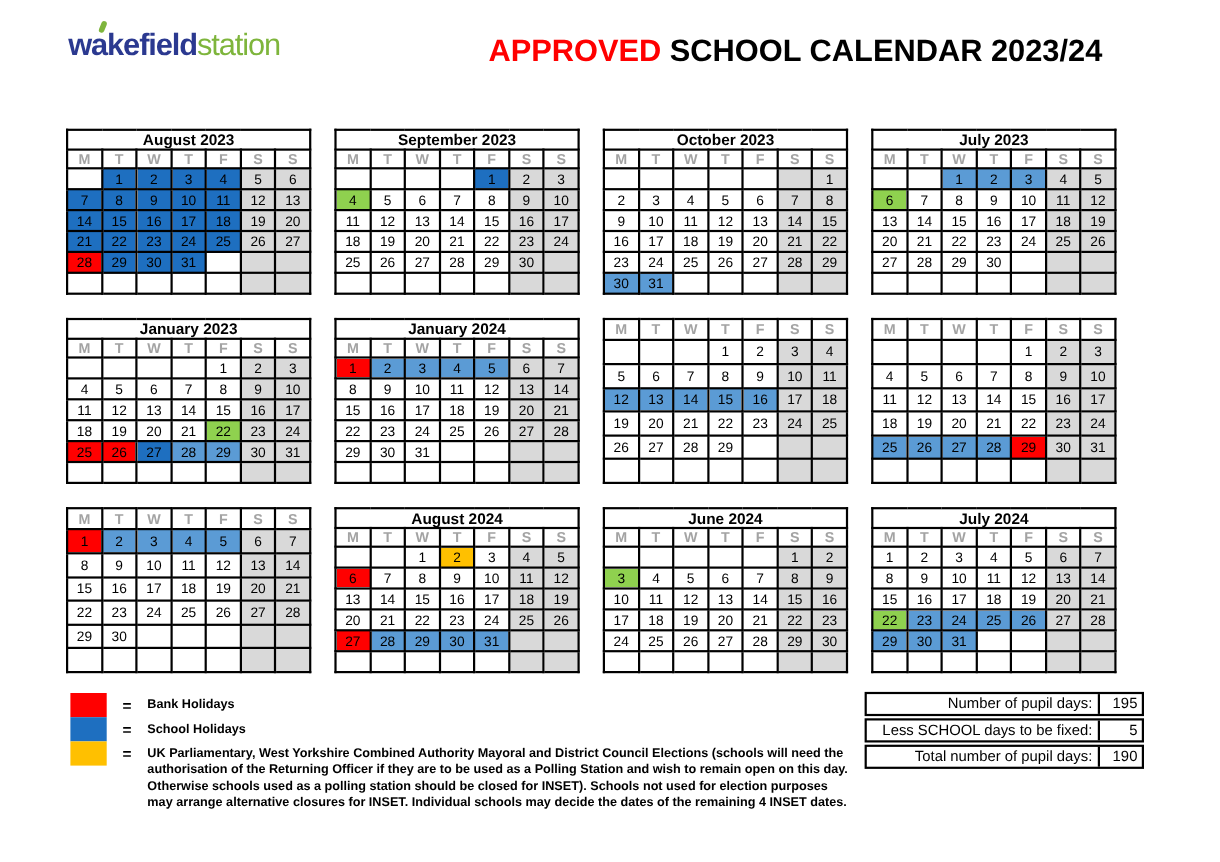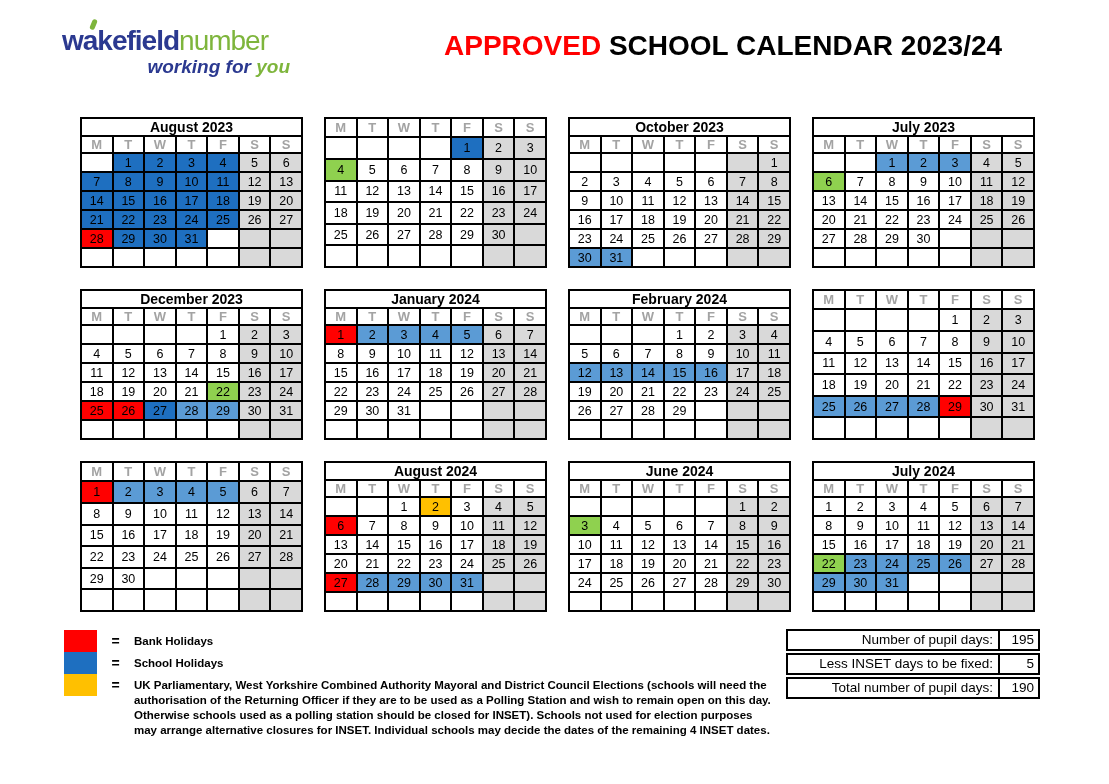--- a/index.html
+++ b/index.html
@@ -15,21 +15,21 @@
   .logo-council { color: #7EB53C; font-weight: 500; }
   .logo-tick { position: absolute; left: 29px; top: -7px; width: 5px; height: 11px;
     background: #7EB53C; border-radius: 3px; transform: rotate(22deg); }
   .logo-tagline { text-align: right; font-style: italic; font-size: 19px; line-height: 22px;
     margin-top: 0px; color: #2B3990; font-weight: 600; letter-spacing: 0px; padding-right: 2px;}
   .logo-tagline .you { color: #7EB53C; }
   .title { position: absolute; left: 444px; top: 30px; font-size: 28px; font-weight: bold;
     color: #000; white-space: nowrap; }
   .title .approved { color: #FF0000; }
   
-  .months { position: absolute; left: 80px; top: 117px; display: grid;
+  .months { position: absolute; left: 60px; top: 117px; display: grid;
     grid-template-columns: repeat(4, 223px); column-gap: 27px; row-gap: 17px; gap: 21px; }
   table.month { border-collapse: collapse; width: 223px; table-layout: fixed; }
   table.month th, table.month td { border: 2px solid #000; text-align: center; padding: 0; overflow: hidden; }
   table.month th.m-title { font-size: 14px; font-weight: bold; height: 18px; background: #fff; }
   table.month th.dow { color: #A3A3A3; font-size: 13px; font-weight: bold; height: 15px; background: #fff; }
   table.month td.day { height: 19px; font-size: 12.5px; color: #000; background: #fff; }
   
   .legend { position: absolute; left: 64px; top: 630px; width: 712px; }
   .legend-row { display: flex; align-items: flex-start; }
   .swatch { width: 33px; height: 22px; flex: 0 0 33px; }
@@ -41,23 +41,22 @@
   .sum-label { flex: 1; text-align: right; padding: 1px 5px 2px 0; border-right: 2px solid #000; }
   .sum-value { width: 38px; text-align: right; padding: 1px 4px 2px 0; }
 </style>
 </head>
 <body>
 
 <div class="page">
 
   <div class="logo">
     <div class="logo-main">
-      <span class="logo-tick"></span><span class="logo-wakefield">wakefield</span><span class="logo-council">number</span>
+      <span class="logo-tick"></span><span class="logo-wakefield">wakefield</span><span class="logo-council">station</span>
     </div>
-    <div class="logo-tagline"><span>working for </span><span class="you">you</span></div>
   </div>
 
   <div class="title">
     <span class="approved">APPROVED</span><span> SCHOOL CALENDAR 2023/24</span>
   </div>
 
   <div class="months">
       <table class="month">
         <tbody>
           <tr>
@@ -124,20 +123,23 @@
             <td class="day"></td>
             <td class="day"></td>
             <td class="day" style="background: rgb(217, 217, 217);"></td>
             <td class="day" style="background: rgb(217, 217, 217);"></td>
           </tr>
         </tbody>
       </table>
       <table class="month">
         <tbody>
           <tr>
+            <th colspan="7" class="m-title">September 2023</th>
+          </tr>
+          <tr>
             <th class="dow">M</th>
             <th class="dow">T</th>
             <th class="dow">W</th>
             <th class="dow">T</th>
             <th class="dow">F</th>
             <th class="dow">S</th>
             <th class="dow">S</th>
           </tr>
           <tr>
             <td class="day"></td>
@@ -331,21 +333,21 @@
             <td class="day"></td>
             <td class="day"></td>
             <td class="day" style="background: rgb(217, 217, 217);"></td>
             <td class="day" style="background: rgb(217, 217, 217);"></td>
           </tr>
         </tbody>
       </table>
       <table class="month">
         <tbody>
           <tr>
-            <th colspan="7" class="m-title">December 2023</th>
+            <th colspan="7" class="m-title">January 2023</th>
           </tr>
           <tr>
             <th class="dow">M</th>
             <th class="dow">T</th>
             <th class="dow">W</th>
             <th class="dow">T</th>
             <th class="dow">F</th>
             <th class="dow">S</th>
             <th class="dow">S</th>
           </tr>
@@ -470,23 +472,20 @@
             <td class="day"></td>
             <td class="day"></td>
             <td class="day"></td>
             <td class="day" style="background: rgb(217, 217, 217);"></td>
             <td class="day" style="background: rgb(217, 217, 217);"></td>
           </tr>
         </tbody>
       </table>
       <table class="month">
         <tbody>
-          <tr>
-            <th colspan="7" class="m-title">February 2024</th>
-          </tr>
           <tr>
             <th class="dow">M</th>
             <th class="dow">T</th>
             <th class="dow">W</th>
             <th class="dow">T</th>
             <th class="dow">F</th>
             <th class="dow">S</th>
             <th class="dow">S</th>
           </tr>
           <tr>
@@ -908,21 +907,21 @@
         <div class="legend-label">UK Parliamentary, West Yorkshire Combined Authority Mayoral and District Council Elections (schools will need the authorisation of the Returning Officer if they are to be used as a Polling Station and wish to remain open on this day. Otherwise schools used as a polling station should be closed for INSET). Schools not used for election purposes may arrange alternative closures for INSET.  Individual schools may decide the dates of the remaining 4 INSET dates.</div>
       </div>
     </div>
 
   <div class="summary">
       <div class="sum-row">
         <div class="sum-label">Number of pupil days:</div>
         <div class="sum-value">195</div>
       </div>
       <div class="sum-row">
-        <div class="sum-label">Less INSET days to be fixed:</div>
+        <div class="sum-label">Less SCHOOL days to be fixed:</div>
         <div class="sum-value">5</div>
       </div>
       <div class="sum-row">
         <div class="sum-label">Total number of pupil days:</div>
         <div class="sum-value">190</div>
       </div>
     </div>
 
 </div>
 

